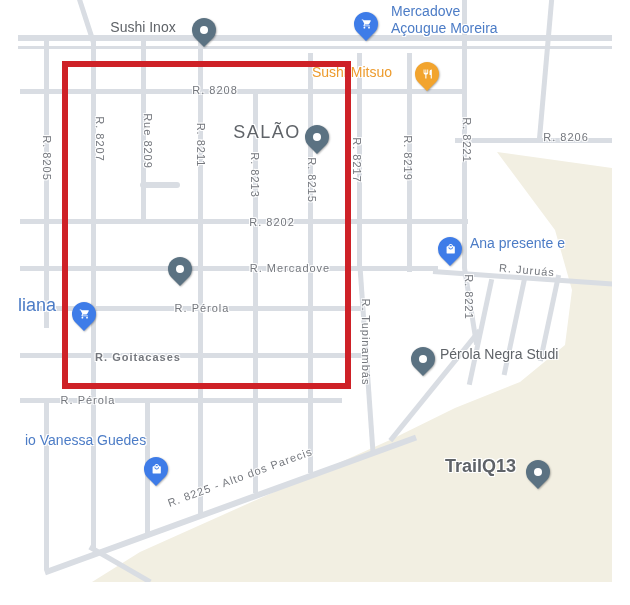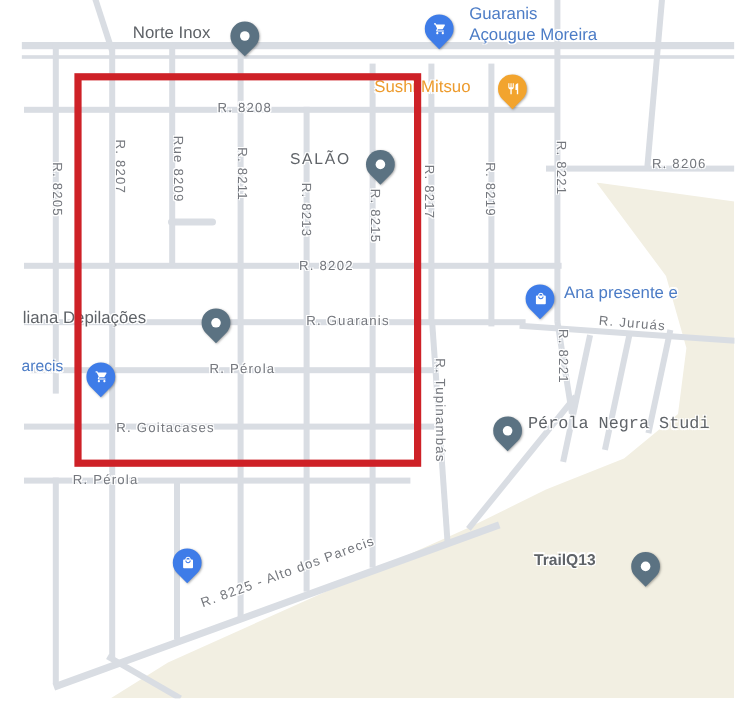--- a/index.html
+++ b/index.html
@@ -12,21 +12,21 @@
   .viewport{position:relative;width:630px;height:605px;background:var(--map-bg);
     overflow:hidden;font-family:"Liberation Sans",sans-serif;}
   .terrain{position:absolute;left:18px;top:0;width:594px;height:582px;background:var(--terrain);
     clip-path:polygon(479px 152px,594px 168px,594px 582px,74px 582px,122px 552px,372px 440px,
     437px 408px,502px 382px,547px 345px,554px 290px,537px 230px);z-index:1;}
   .road{position:absolute;background:var(--road);z-index:3;}
   .rounded{border-radius:3px;}
   .street{position:absolute;color:var(--street-label);font-size:11px;letter-spacing:1px;
     white-space:nowrap;z-index:10;
     text-shadow:-1px -1px 0 #fff,1px -1px 0 #fff,-1px 1px 0 #fff,1px 1px 0 #fff;}
-  .poi{position:absolute;font-size:13px;white-space:nowrap;z-index:12;cursor:pointer;
+  .poi{position:absolute;font-size:18px;white-space:nowrap;z-index:12;cursor:pointer;
     text-shadow:-1px -1px 0 #fff,1px -1px 0 #fff,-1px 1px 0 #fff,1px 1px 0 #fff;}
   .poi.gray{color:var(--poi-gray);}
   .poi.blue{color:var(--poi-blue);font-weight:bold;font-weight:500;}
   .poi.orange{color:var(--poi-orange);}
   .two-line{white-space:pre-line;line-height:17px;}
   .caps{letter-spacing:1.5px;}
   .pin{position:absolute;width:24px;height:24px;margin:-24px 0 0 -12px;z-index:14;cursor:pointer;}
   .pin-body{width:100%;height:100%;border-radius:50% 50% 50% 0;transform:rotate(-45deg);
     display:flex;align-items:center;justify-content:center;box-shadow:0 1px 2px rgba(0,0,0,.35);}
   .pin.slate .pin-body{background:var(--pin-slate);}
@@ -73,51 +73,51 @@
   <div class="road" style="left:357px;top:53px;width:5px;height:215px;"></div>
   <div class="road" style="left:364px;top:267px;width:5px;height:185px;transform:rotate(-4deg);"></div>
   <div class="road" style="left:407px;top:53px;width:5px;height:219px;"></div>
   <div class="road" style="left:462px;top:0px;width:5px;height:268px;"></div>
   <div class="road" style="left:468px;top:267px;width:5px;height:78px;transform:rotate(-9deg);"></div>
   <div class="road" style="left:543px;top:-2px;width:5px;height:144px;transform:rotate(5deg);"></div>
   <div class="road" style="left:478px;top:278px;width:5px;height:108px;transform:rotate(12deg);"></div>
   <div class="road" style="left:512px;top:276px;width:5px;height:100px;transform:rotate(12deg);"></div>
   <div class="road" style="left:547px;top:274px;width:5px;height:88px;transform:rotate(12deg);"></div>
 
-  <div class="street" style="left:204px;top:90px;transform:translate(-50%,-50%);">R. 8208</div>
+  <div class="street" style="left:215px;top:90px;transform:translate(-50%,-50%);">R. 8208</div>
   <div class="street" style="left:47px;top:158px;transform:translate(-50%,-50%) rotate(90deg);">R. 8205</div>
   <div class="street" style="left:100px;top:139px;transform:translate(-50%,-50%) rotate(90deg);">R. 8207</div>
   <div class="street" style="left:148px;top:141px;transform:translate(-50%,-50%) rotate(90deg);">Rue 8209</div>
   <div class="street" style="left:201px;top:145px;transform:translate(-50%,-50%) rotate(90deg);">R. 8211</div>
   <div class="street" style="left:255px;top:175px;transform:translate(-50%,-50%) rotate(90deg);">R. 8213</div>
   <div class="street" style="left:312px;top:180px;transform:translate(-50%,-50%) rotate(90deg);">R. 8215</div>
   <div class="street" style="left:357px;top:160px;transform:translate(-50%,-50%) rotate(90deg);">R. 8217</div>
   <div class="street" style="left:408px;top:158px;transform:translate(-50%,-50%) rotate(90deg);">R. 8219</div>
   <div class="street" style="left:467px;top:140px;transform:translate(-50%,-50%) rotate(90deg);">R. 8221</div>
   <div class="street" style="left:566px;top:137px;transform:translate(-50%,-50%);">R. 8206</div>
   <div class="street" style="left:272px;top:222px;transform:translate(-50%,-50%);">R. 8202</div>
-  <div class="street" style="left:290px;top:268px;transform:translate(-50%,-50%);">R. Guaranis</div>
+  <div class="street" style="left:290px;top:268px;transform:translate(-50%,-50%);">R. Mercadove</div>
   <div class="street" style="left:527px;top:270px;transform:translate(-50%,-50%) rotate(5deg);">R. Juruás</div>
   <div class="street" style="left:469px;top:297px;transform:translate(-50%,-50%) rotate(90deg);">R. 8221</div>
   <div class="street" style="left:202px;top:308px;transform:translate(-50%,-50%);">R. Pérola</div>
   <div class="street" style="left:366px;top:342px;transform:translate(-50%,-50%) rotate(90deg);">R. Tupinambás</div>
-  <div class="street" style="left:138px;top:357px;transform:translate(-50%,-50%);">R. Goitacases</div>
+  <div class="street" style="left:138px;top:357px;transform:translate(-50%,-50%);font-weight:bold;">R. Goitacases</div>
   <div class="street" style="left:88px;top:400px;transform:translate(-50%,-50%);">R. Pérola</div>
   <div class="street" style="left:240px;top:477px;transform:translate(-50%,-50%) rotate(-20deg);">R. 8225 - Alto dos Parecis</div>
   <div class="street" style="left:13px;top:197px;transform:translate(-50%,-50%);">al</div>
 
-  <div class="poi gray" style="left:143px;top:27px;transform:translate(-50%,-50%);font-size:14px;">Norte Inox</div>
-  <div class="poi blue two-line" style="left:391px;top:3px;font-size:14px;">Guaranis
+  <div class="poi gray" style="left:143px;top:27px;transform:translate(-50%,-50%);font-size:14px;">Sushi Inox</div>
+  <div class="poi blue two-line" style="left:391px;top:3px;font-size:14px;">Mercadove
 Açougue Moreira</div>
   <div class="poi orange" style="left:352px;top:72px;transform:translate(-50%,-50%);font-size:14px;">Sushi Mitsuo</div>
   <div class="poi gray caps" style="left:267px;top:132px;transform:translate(-50%,-50%);">SALÃO</div>
   <div class="poi blue" style="left:470px;top:243px;transform:translate(0,-50%);font-size:14px;">Ana presente e</div>
-  <div class="poi gray" style="left:19px;top:264px;transform:translate(0,-50%);font-size:14px;">liana Depilações</div>
-  <div class="poi blue" style="left:18px;top:305px;transform:translate(0,-50%);">arecis</div>
-  <div class="poi gray" style="left:440px;top:354px;transform:translate(0,-50%);font-size:14px;font-family:Liberation Mono, monospace;">Pérola Negra Studi</div>
+  <div class="poi blue" style="left:18px;top:305px;transform:translate(0,-50%);">liana</div>
+  <div class="poi gray" style="left:440px;top:354px;transform:translate(0,-50%);font-size:14px;">Pérola Negra Studi</div>
+  <div class="poi blue" style="left:25px;top:440px;transform:translate(0,-50%);font-size:14px;">io Vanessa Guedes</div>
   <div class="poi gray" style="left:445px;top:466px;transform:translate(0,-50%);font-weight:bold;">TrailQ13</div>
 
   <div class="pin slate" style="left:204px;top:42px;">
     <div class="pin-body">
         <span class="glyph">
           <span class="dot"></span>
         </span>
       </div>
   </div>
   <div class="pin blue" style="left:366px;top:36px;">

